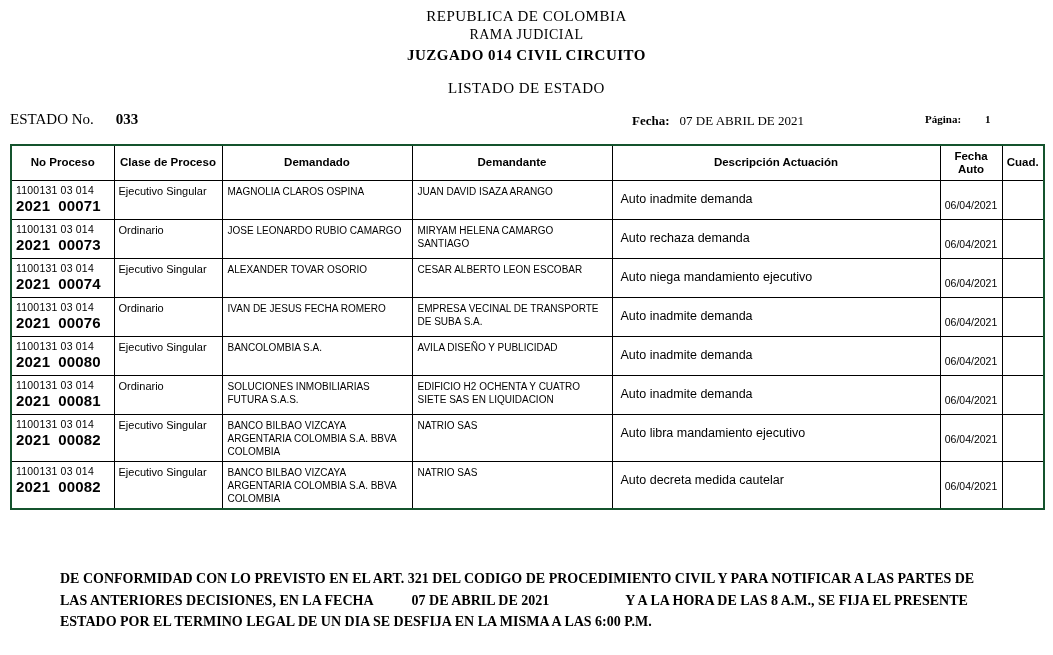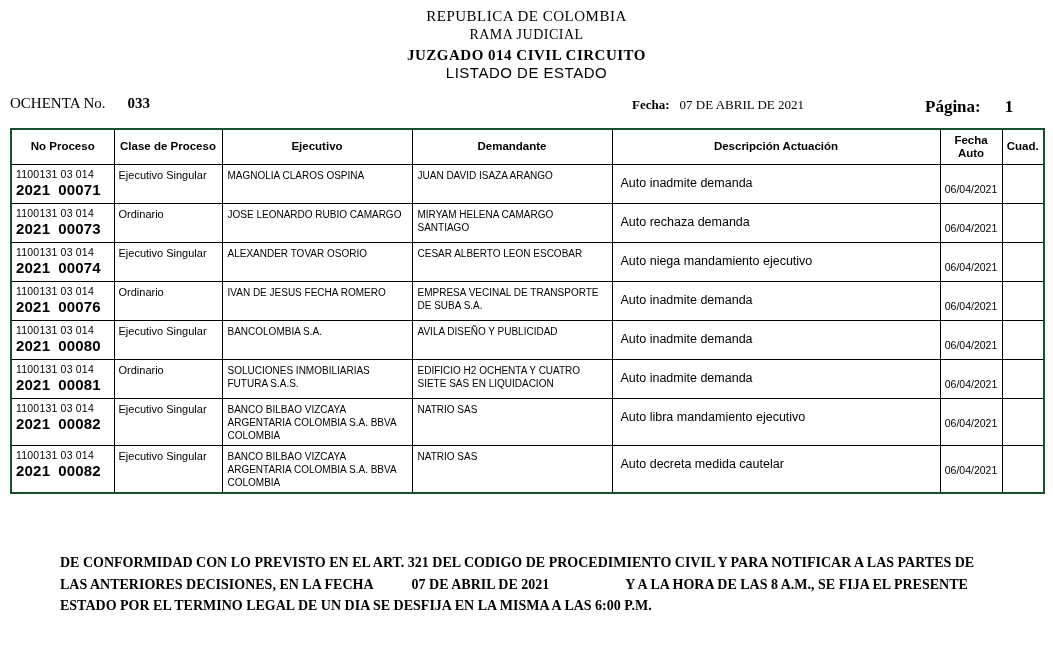--- a/index.html
+++ b/index.html
@@ -39,23 +39,23 @@
     margin-top: 2px;
   }
   .hdr-line3 {
     font-family: "Liberation Serif", serif;
     font-size: 15px;
     font-weight: bold;
     margin-top: 4px;
     letter-spacing: 0.5px;
   }
   .hdr-line4 {
-    font-family: Liberation Sans, sans-serif;
-    font-size: 15px;
-    margin-top: 0;
+    font-family: Liberation Serif, serif;
+    font-size: 15px;
+    margin-top: 16px;
     letter-spacing: 0.5px;
   }
 
   
   .meta-row {
     position: relative;
     height: 26px;
     margin-top: 14px;
     font-size: 15px;
   }
@@ -78,21 +78,21 @@
     white-space: nowrap;
     font-size: 13px;
   }
   .meta-fecha .lbl { font-weight: bold; }
   .meta-fecha .val { margin-left: 10px; }
   .meta-pagina {
     position: absolute;
     left: 925px;
     top: 2px;
     white-space: nowrap;
-    font-size: 17px;
+    font-size: 11px;
   }
   .meta-pagina .lbl { font-weight: bold; }
   .meta-pagina .val { font-weight: bold; margin-left: 24px; }
 
   
   .table-wrap {
     margin: 7px 10px 0 10px;
   }
   table.estado {
     border-collapse: collapse;
@@ -195,21 +195,21 @@
 
   <div class="header">
     <div class="hdr-line1">REPUBLICA   DE  COLOMBIA</div>
     <div class="hdr-line2">RAMA   JUDICIAL</div>
     <div class="hdr-line3">JUZGADO        014      CIVIL  CIRCUITO</div>
     <div class="hdr-line4">LISTADO DE ESTADO</div>
   </div>
 
   <div class="meta-row">
     <div class="meta-estado">
-      <span class="lbl">OCHENTA No.</span><span class="val">033</span>
+      <span class="lbl">ESTADO No.</span><span class="val">033</span>
     </div>
     <div class="meta-fecha">
       <span class="lbl">Fecha:</span><span class="val">07 DE ABRIL DE 2021</span>
     </div>
     <div class="meta-pagina">
       <span class="lbl">Página:</span><span class="val">1</span>
     </div>
   </div>
 
   <div class="table-wrap">
@@ -220,21 +220,21 @@
           <col class="c-dem">
           <col class="c-dmd">
           <col class="c-desc">
           <col class="c-fecha">
           <col class="c-cuad">
       </colgroup>
       <thead>
         <tr>
           <th>No  Proceso</th>
           <th>Clase de Proceso</th>
-          <th>Ejecutivo</th>
+          <th>Demandado</th>
           <th>Demandante</th>
           <th>Descripción Actuación</th>
           <th>
             <div>Fecha</div>
             <div>Auto</div>
           </th>
           <th>Cuad.</th>
         </tr>
       </thead>
       <tbody id="table-body">

